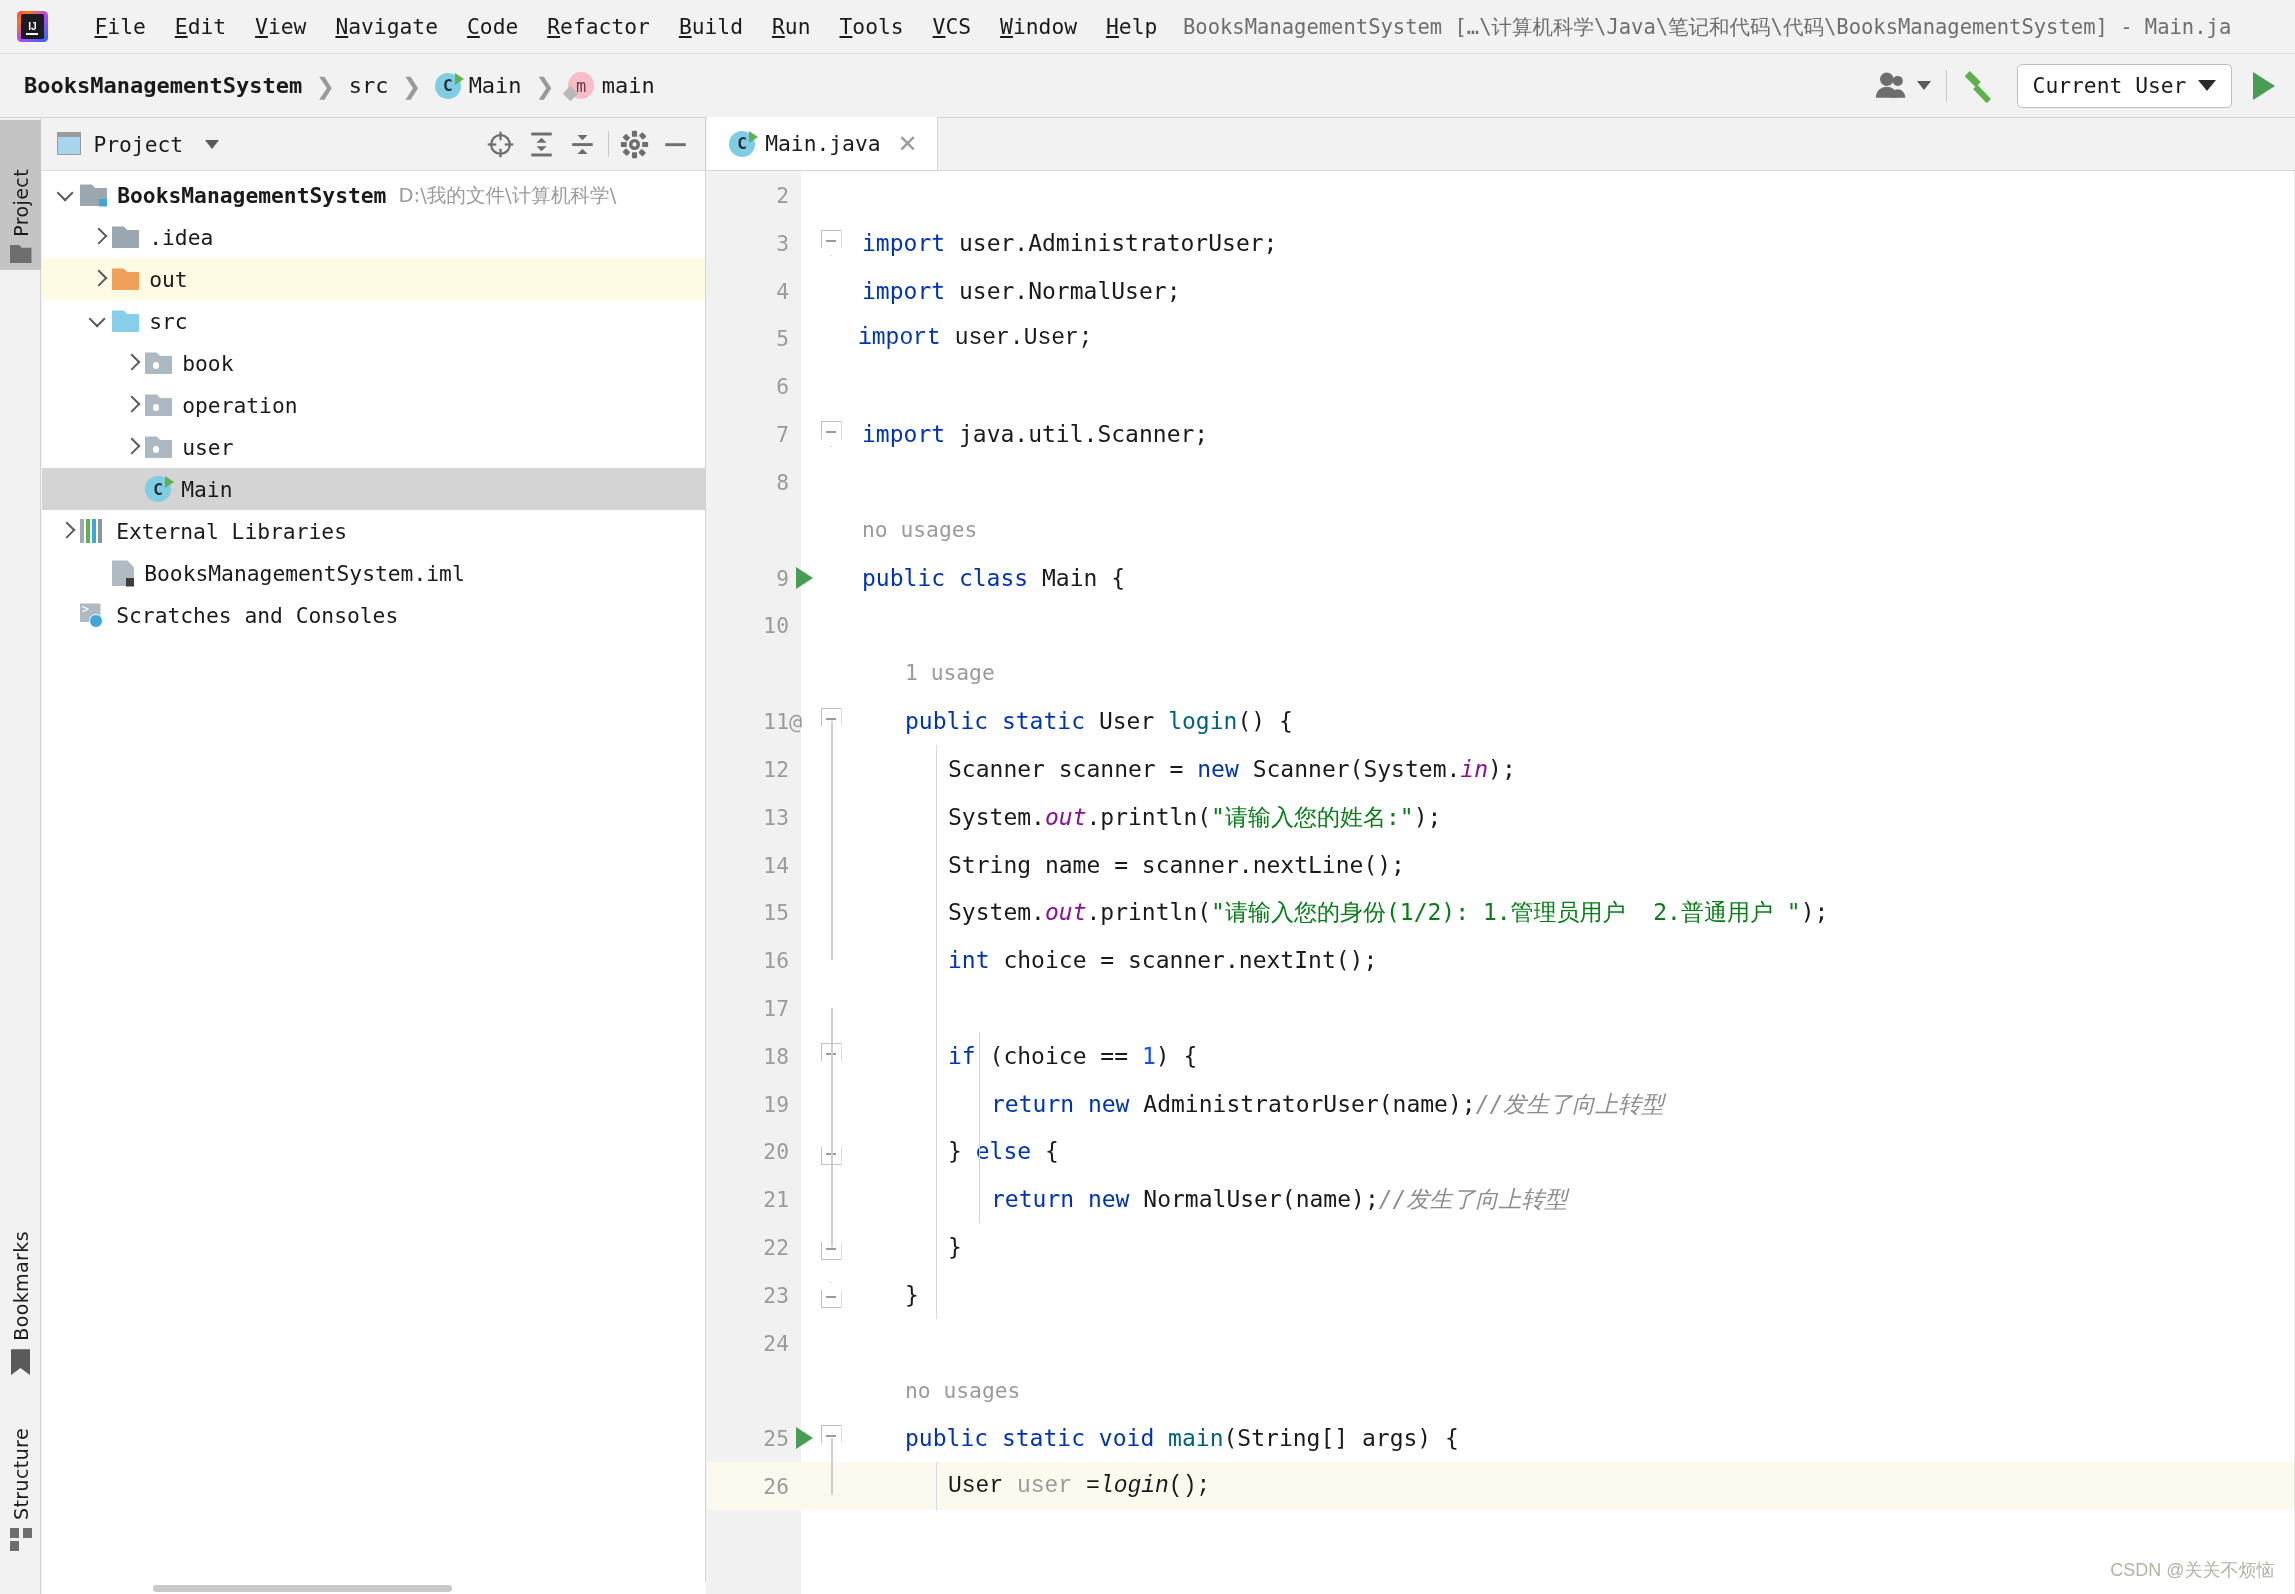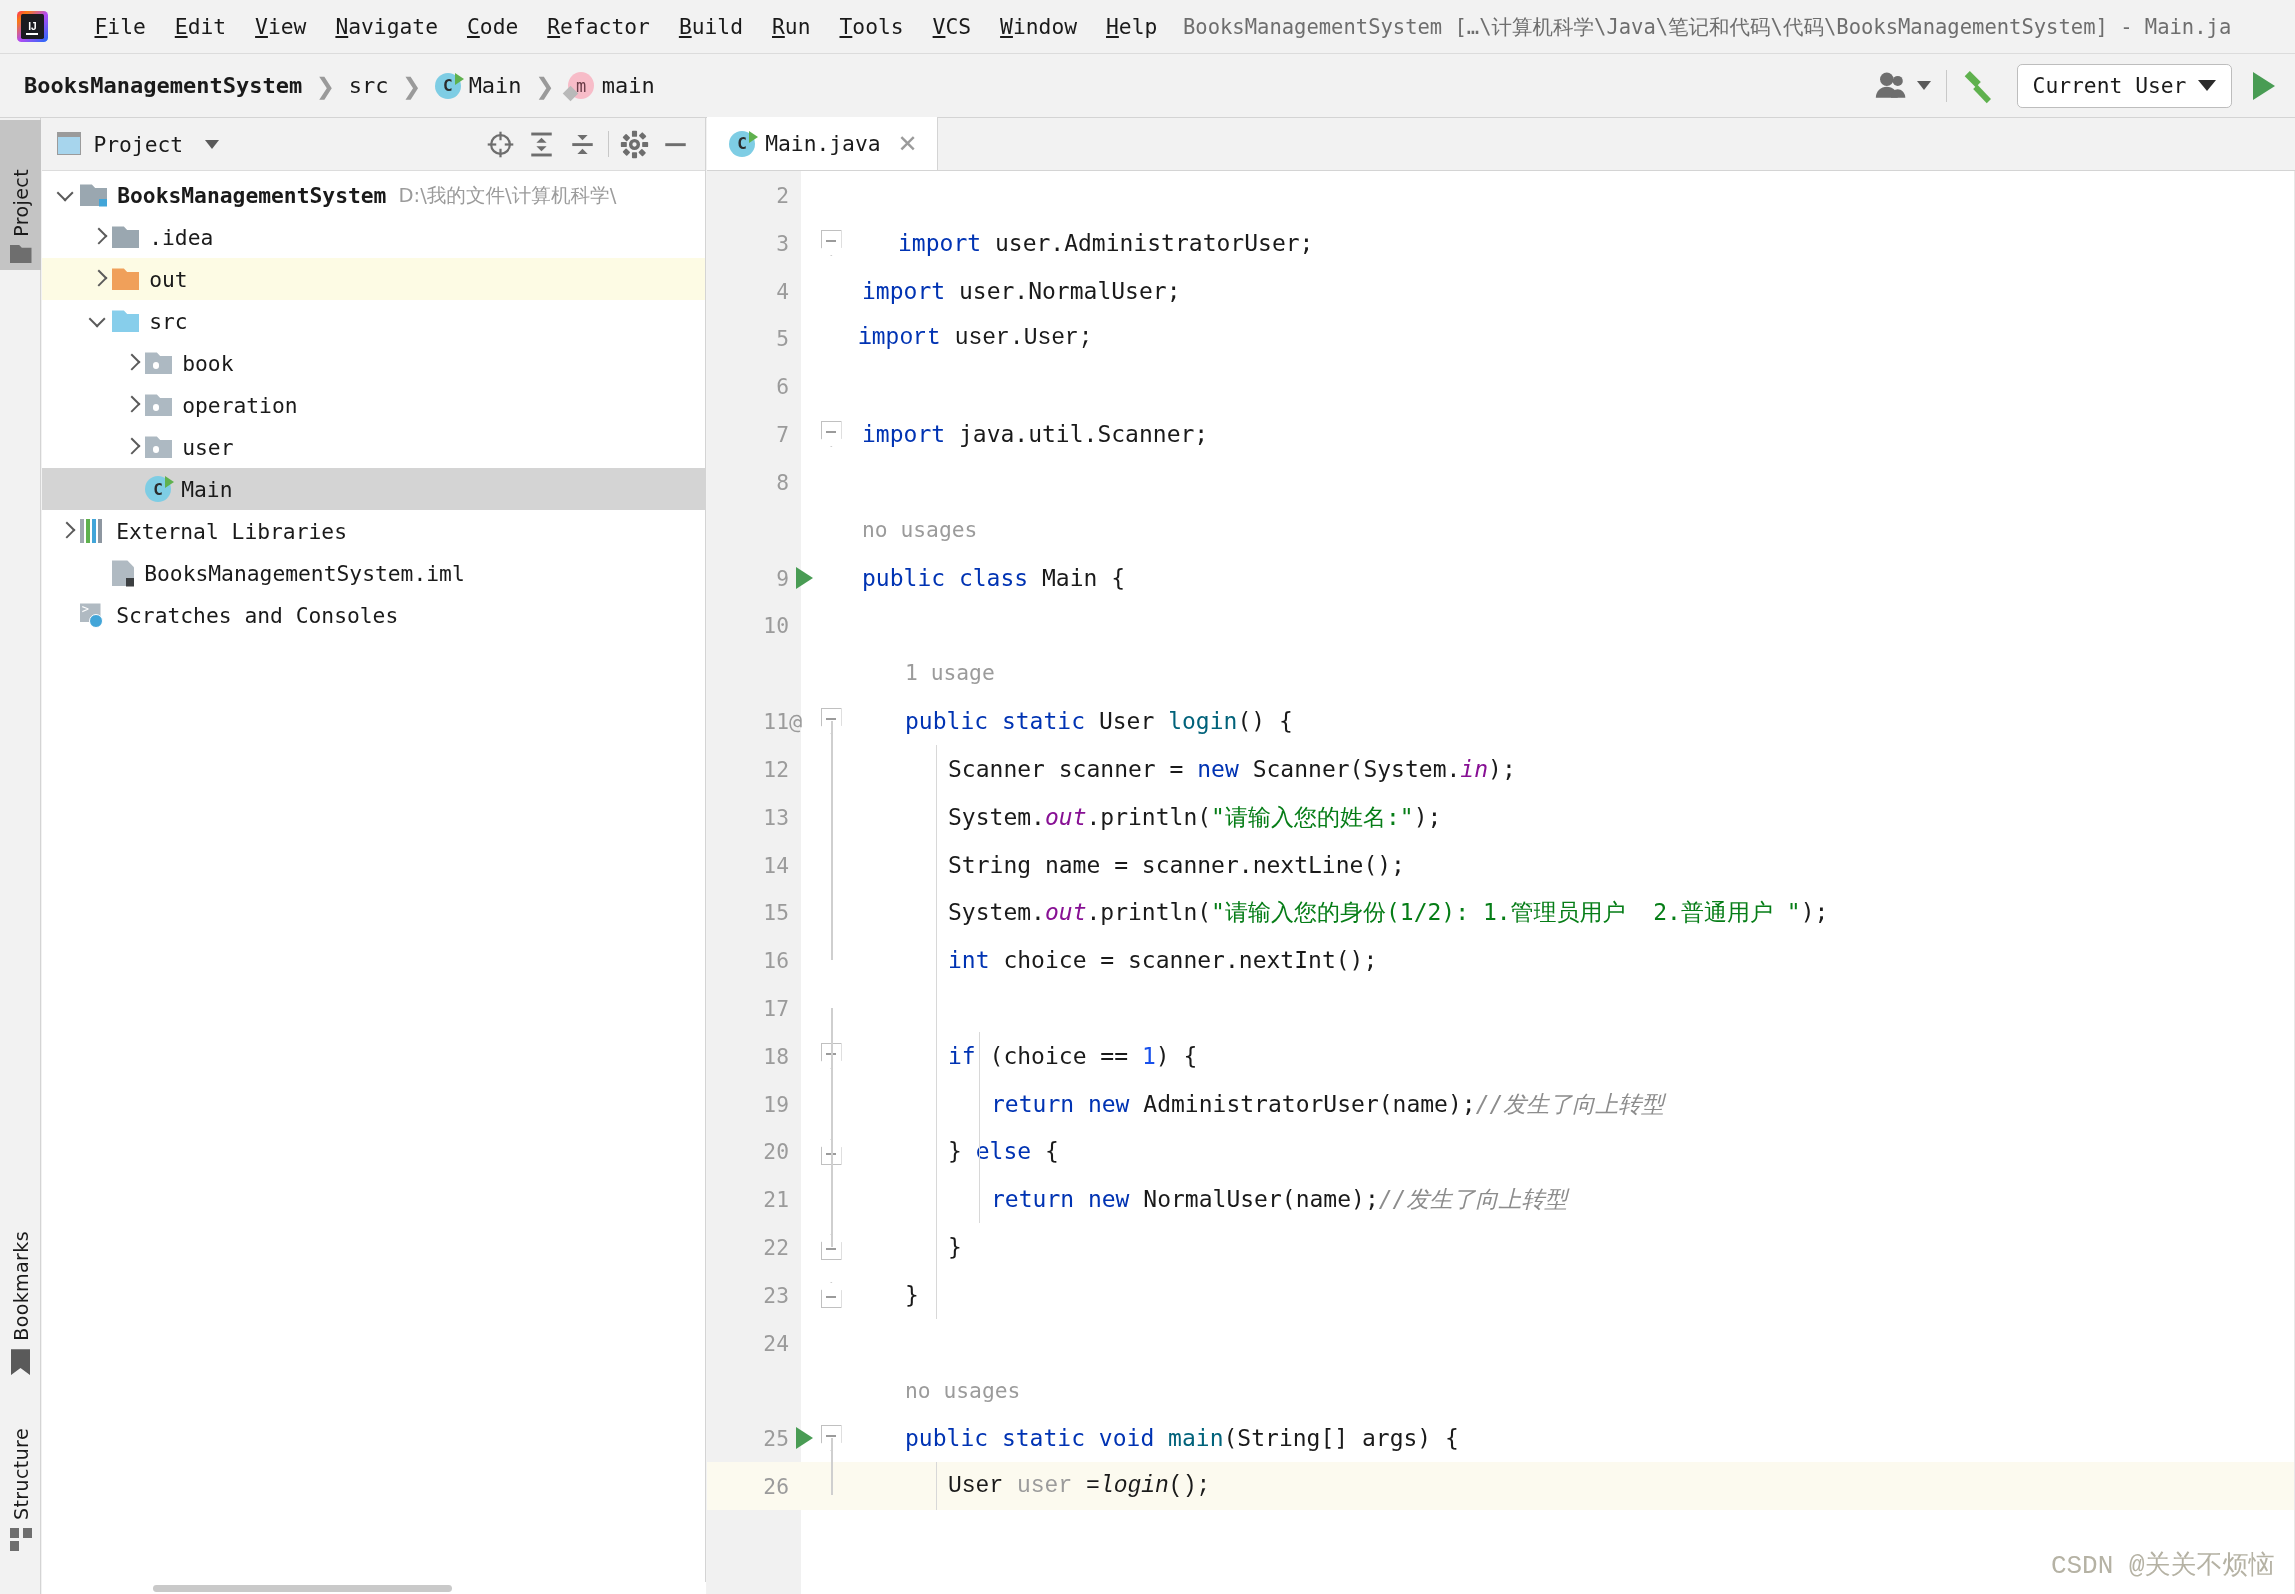--- a/index.html
+++ b/index.html
@@ -265,21 +265,21 @@
   }
   .foldbox::after { content:""; position:absolute; left:4.3px; top:8.5px; width:10.2px; height:1.7px; background:#9b9b9b; }
   .foldbox.top { clip-path: polygon(0 0,100% 0,100% 68%,50% 100%,0 68%); height: 26px; }
   .foldbox.top::after { top: 9.4px; }
   .foldbox.btm { clip-path: polygon(50% 0,100% 32%,100% 100%,0 100%,0 32%); height: 26px; }
   .foldbox.btm::after { top: 13px; }
   .indentguide { position: absolute; width: 0.9px; background: #d8d8d8; }
 
   .watermark {
     position: absolute; right: 20.5px; bottom: 12px;
-    font-family: Liberation Mono, monospace; font-size: 26px; color: #b5b2a4;
+    font-family: Liberation Sans, sans-serif; font-size: 18px; color: #b5b2a4;
   }
   .editor-right-border { position:absolute; right:0; top:0; width:0.9px; height:100%; background:#e8e8e8; }
 </style>
 </head>
 <body>
 
 <div class="app">
 
   <div class="titlebar">
     <div class="ij-logo">
@@ -519,21 +519,21 @@
 
     <div class="codearea">
       <div class="gutter"></div>
       <div class="gutter-marks"></div>
       <div class="codelines" id="codelines">
           <div class="cl" style="top: 0px;">
             <span class="lnum">2</span>
           </div>
           <div class="cl" style="top: 48px;">
             <span class="lnum">3</span>
-            <span class="code" style="left: 155px; margin-left: 36px;"><span class="kw">import </span><span>user.AdministratorUser;</span></span>
+            <span class="code" style="left: 155px;"><span class="kw">import </span><span>user.AdministratorUser;</span></span>
           </div>
           <div class="cl" style="top: 96px;">
             <span class="lnum">4</span>
             <span class="code" style="left: 155px;"><span class="kw">import </span><span>user.NormalUser;</span></span>
           </div>
           <div class="cl" style="top: 143px;">
             <span class="lnum">5</span>
             <span class="code" style="left: 151px; font-family: Liberation Mono, monospace;"><span class="kw">import </span><span>user.User;</span></span>
           </div>
           <div class="cl" style="top: 191px;">

